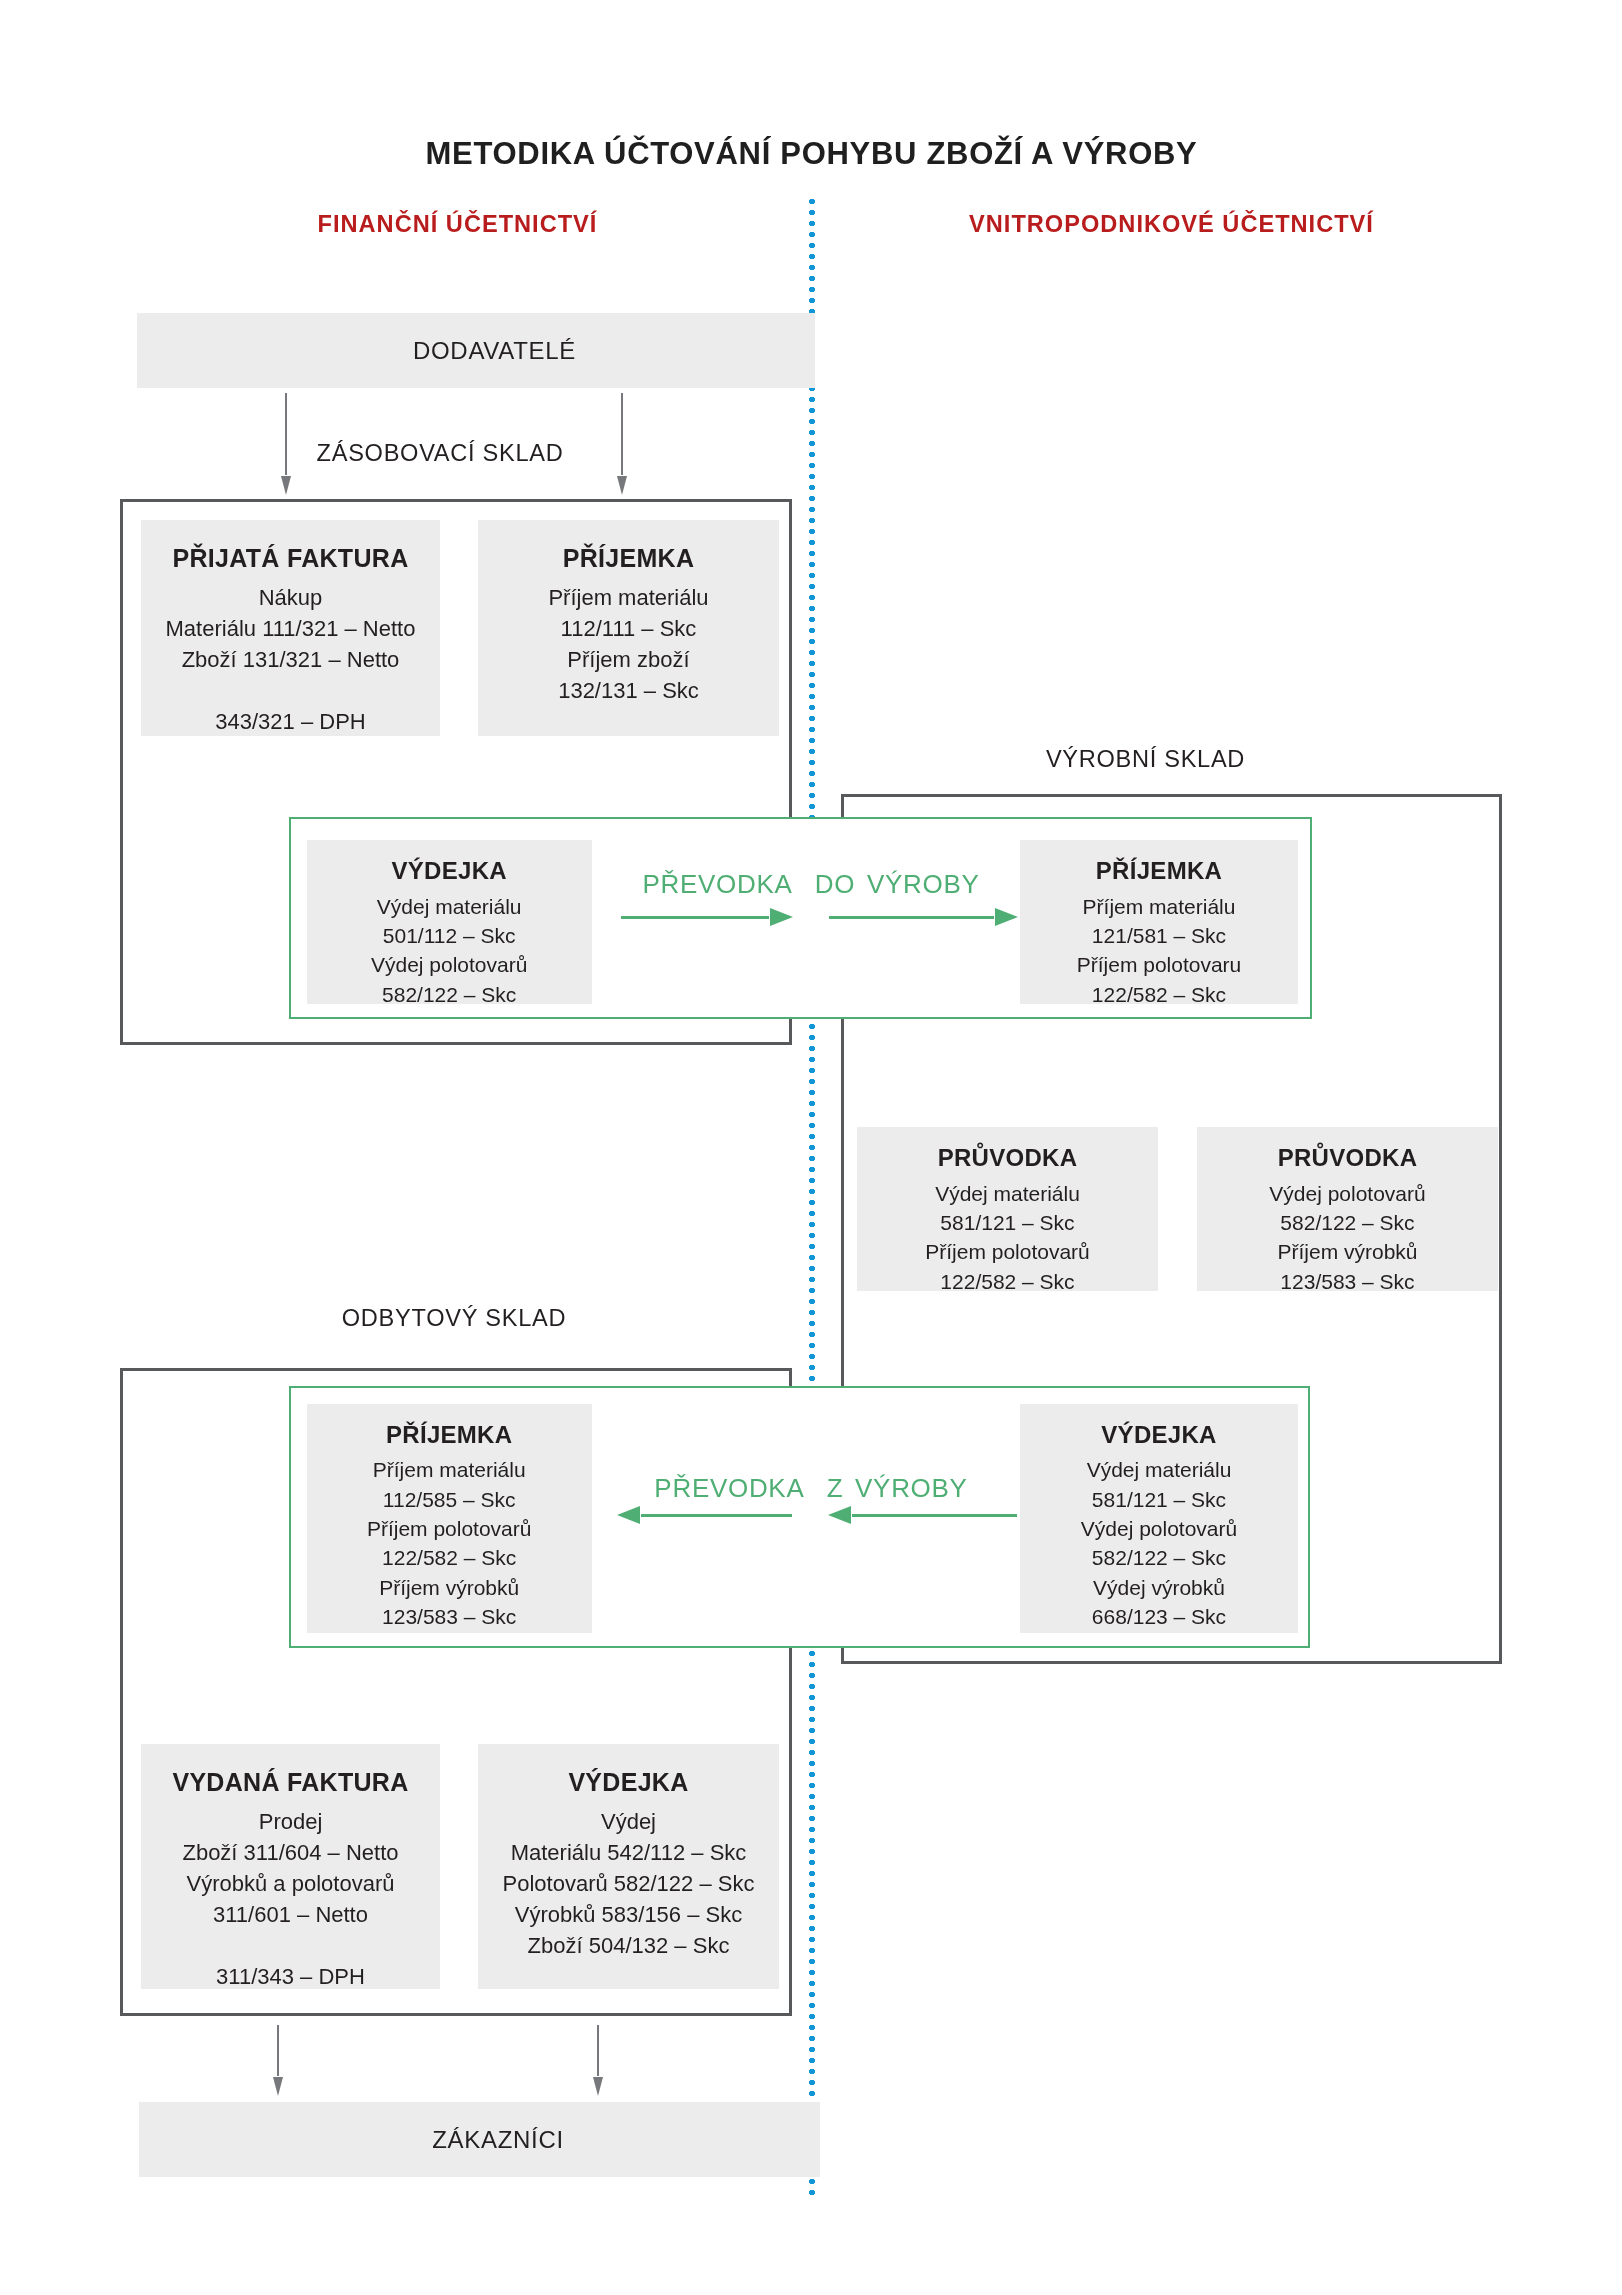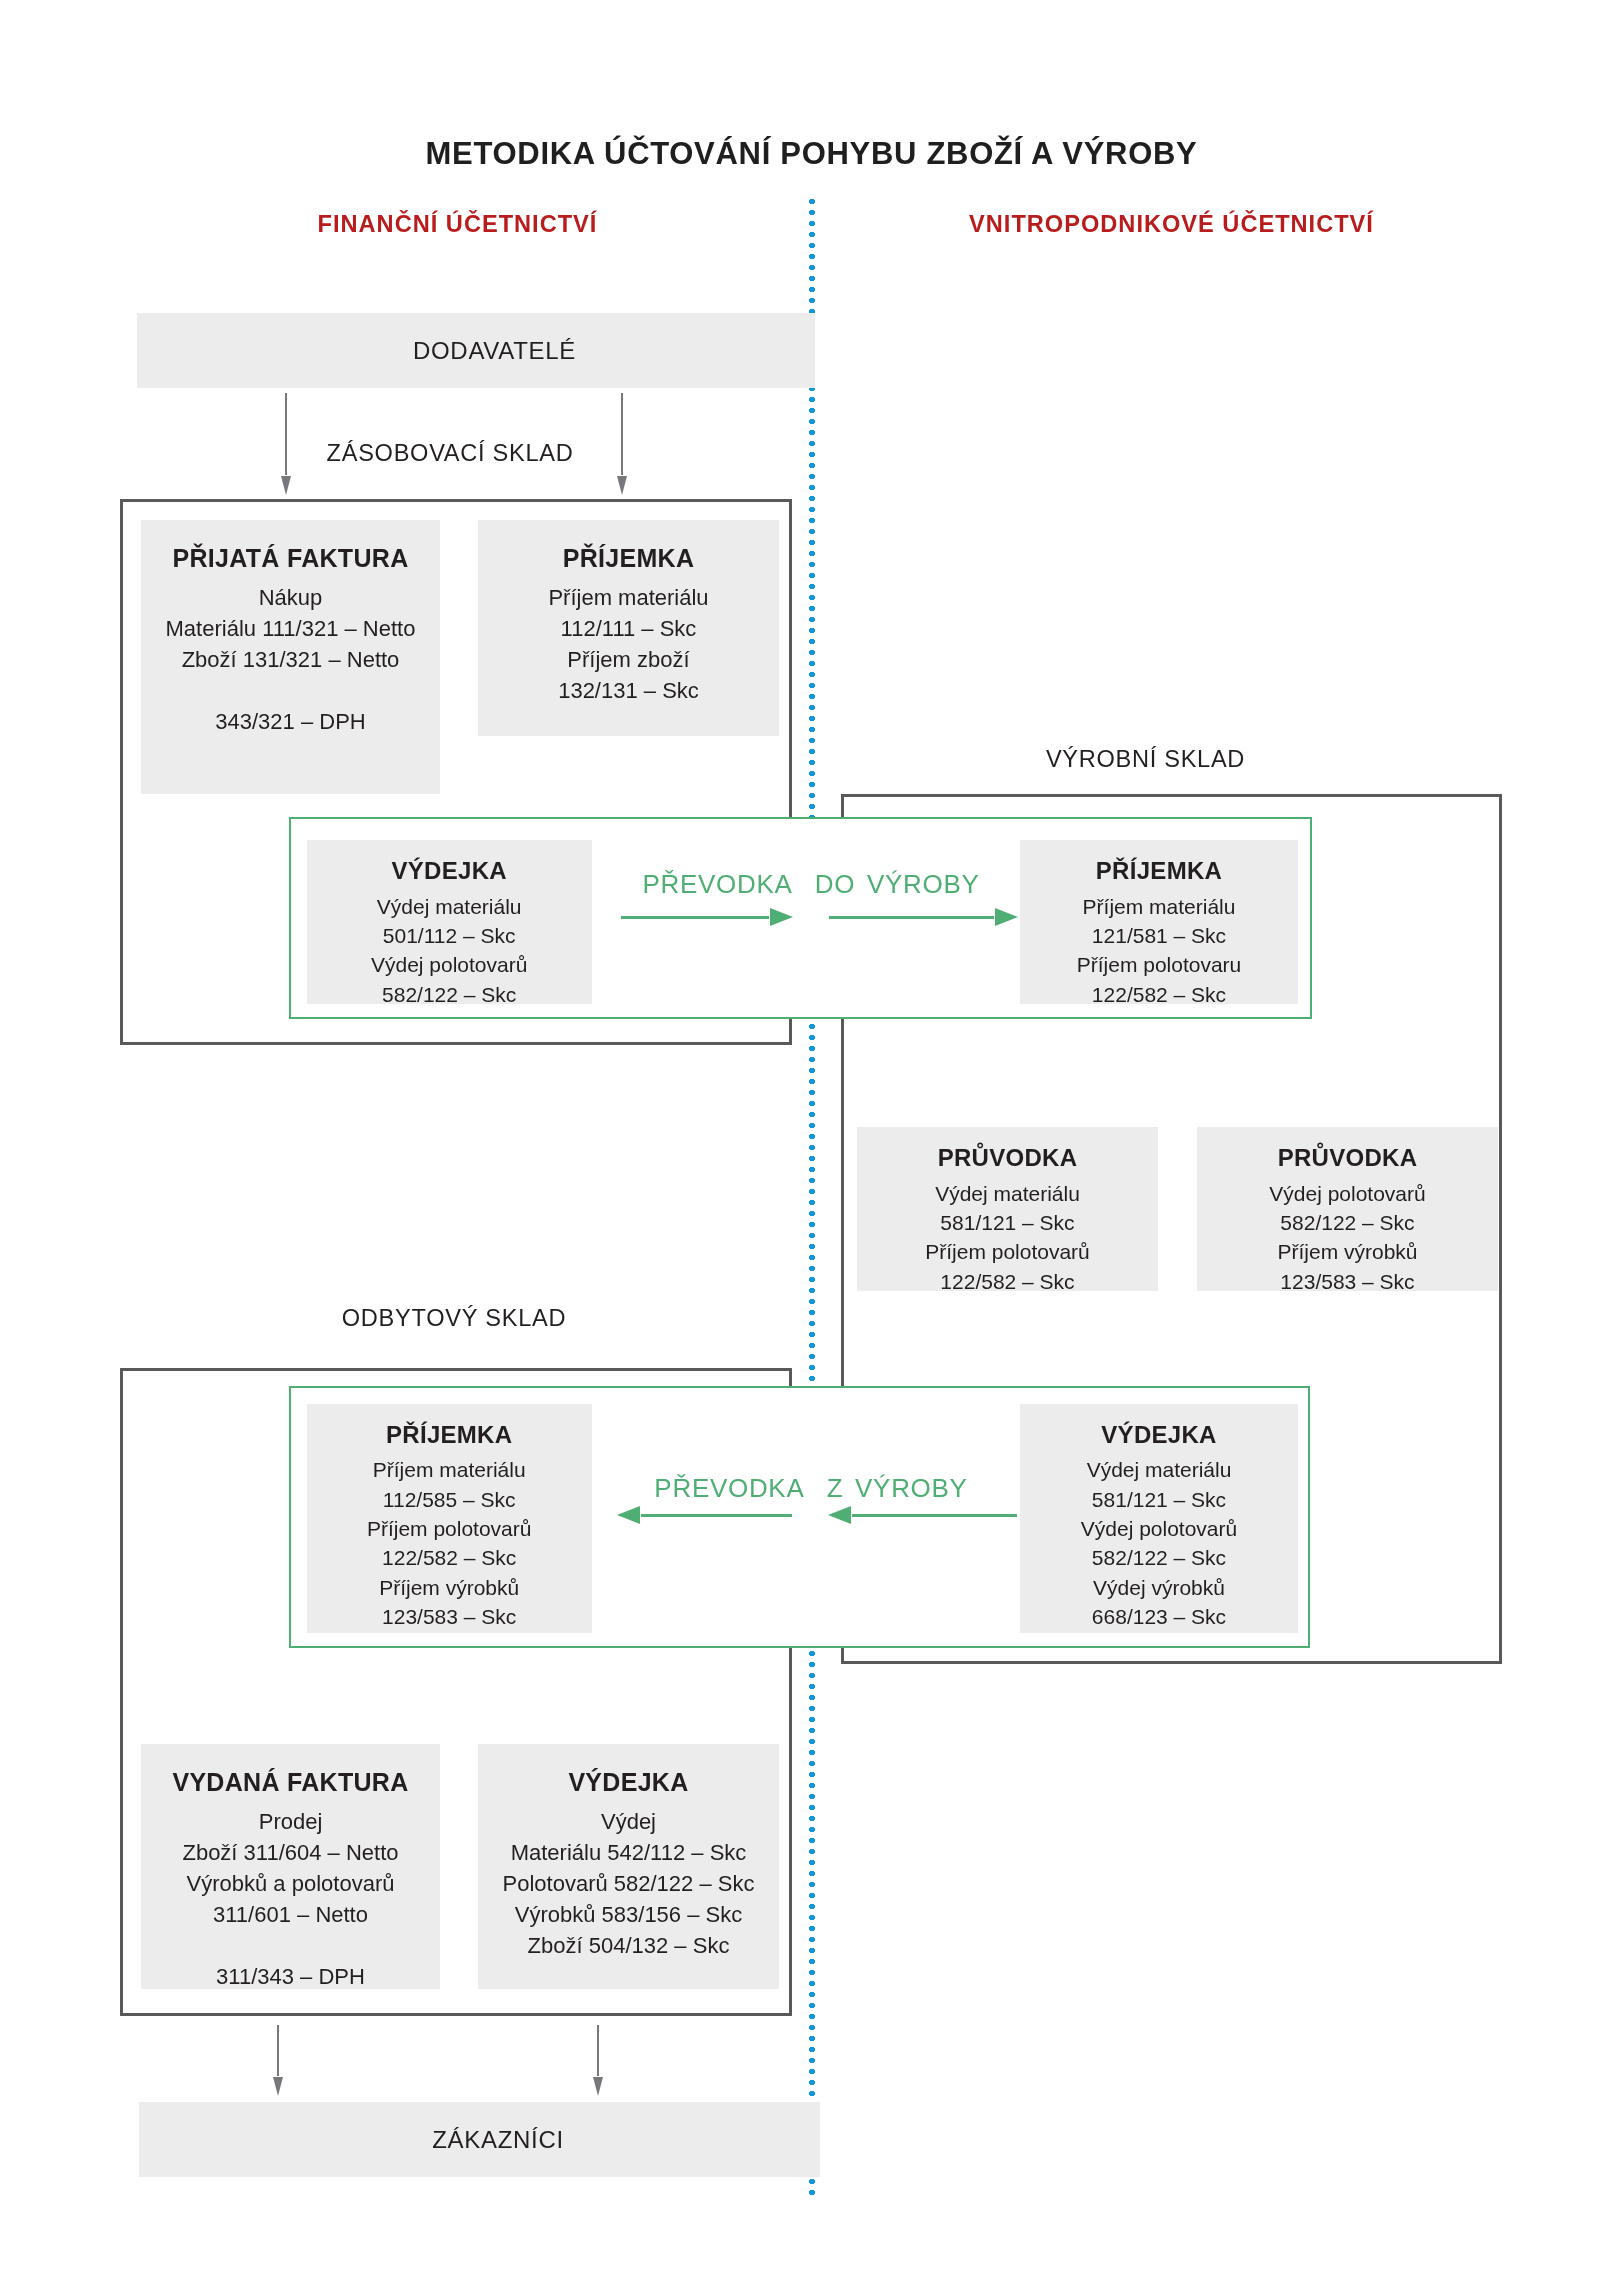--- a/index.html
+++ b/index.html
@@ -63,28 +63,28 @@
   <div class="abs divider"></div>
   <div class="abs col-header left">FINANČNÍ ÚČETNICTVÍ</div>
   <div class="abs col-header right">VNITROPODNIKOVÉ ÚČETNICTVÍ</div>
 
   <div class="abs band" style="left:137px; top:313px; width:641px; height:75px;">
     <div class="band-label">DODAVATELÉ</div>
   </div>
 
   <div class="abs varrow" style="left:285px; top:393px; height:82px;"></div>
   <div class="abs varrow" style="left:621px; top:393px; height:82px;"></div>
-  <div class="abs section-label" style="left:286px; top:440px; width:308px;margin-left:10px;">ZÁSOBOVACÍ SKLAD</div>
+  <div class="abs section-label" style="left:286px; top:440px; width:308px;">ZÁSOBOVACÍ SKLAD</div>
 
   <div class="abs frame" style="left:120px; top:499px; width:672px; height:546px;"></div>
 
   <div class="abs section-label" style="left:949px; top:746px; width:393px;">VÝROBNÍ SKLAD</div>
   <div class="abs frame" style="left:841px; top:794px; width:661px; height:870px;"></div>
 
-  <div class="abs card" style="left:141px; top:520px; width:299px; height:274px;">
+  <div class="abs card" style="left:141px; top:520px; width:299px; height:216px;">
     <div class="card-title">PŘIJATÁ FAKTURA</div>
     <div class="line">Nákup</div>
     <div class="line">Materiálu 111/321 – Netto</div>
     <div class="line">Zboží 131/321 – Netto</div>
     <div class="line"></div>
     <div class="line">343/321 – DPH</div>
   </div>
 
   <div class="abs card" style="left:478px; top:520px; width:301px; height:216px;">
     <div class="card-title">PŘÍJEMKA</div>

